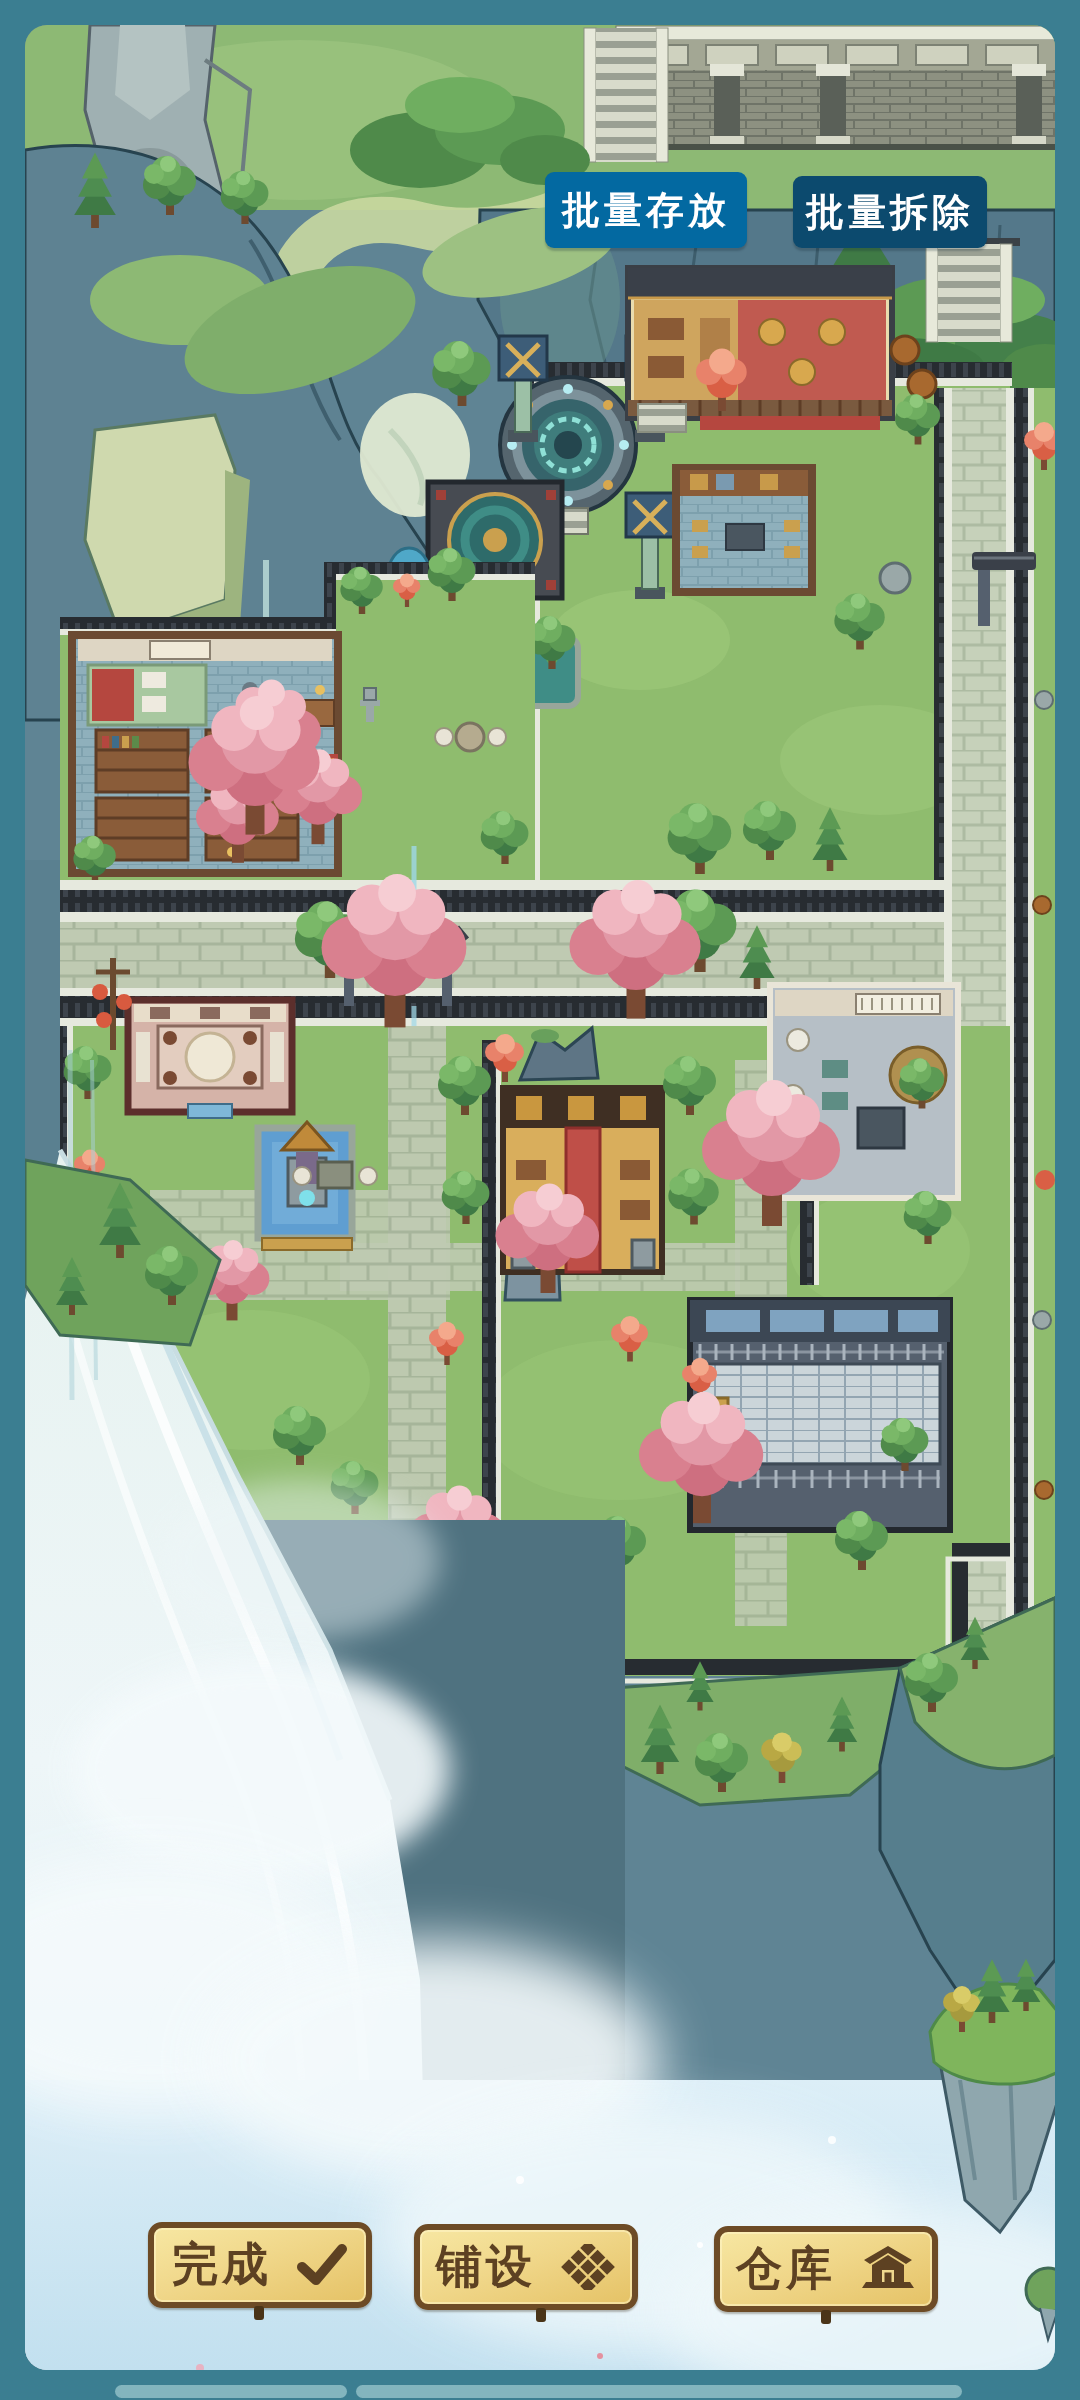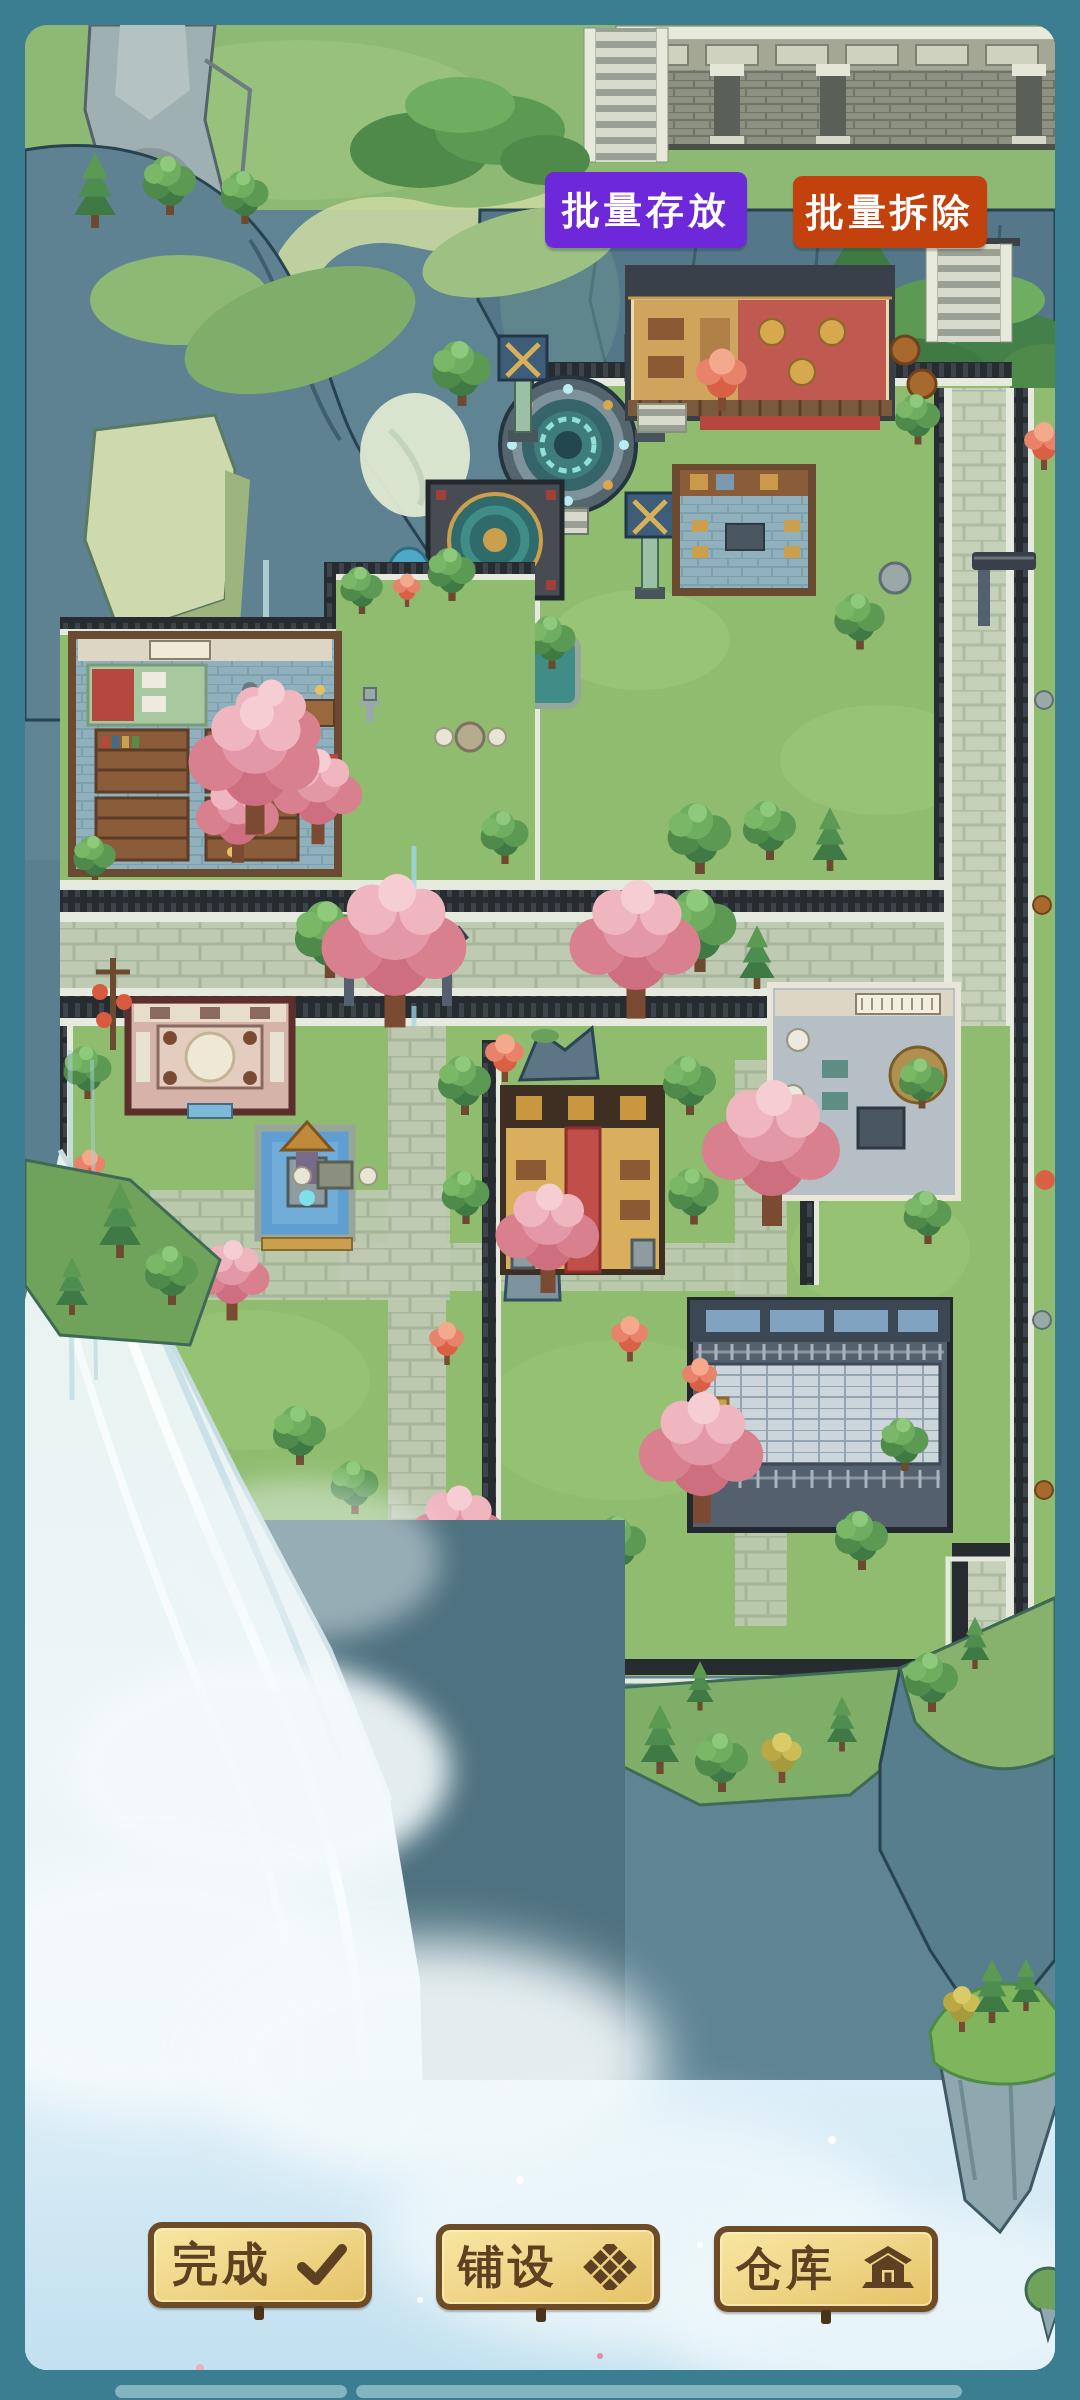--- a/index.html
+++ b/index.html
@@ -15,33 +15,33 @@
     border-radius:22px;overflow:hidden;background:#5f8494;
   }
   .viewport svg{display:block;width:1030px;height:2345px;}
   .top-btn{
     position:absolute;display:flex;align-items:center;justify-content:center;
     color:#ffffff;font-size:38px;font-weight:700;letter-spacing:4px;
     border:none;border-radius:9px;cursor:pointer;
     box-shadow:0 3px 2px rgba(20,40,50,.25);
     font-family:"Liberation Sans","DejaVu Sans",sans-serif;
   }
-  #btn-store{left:545px;top:172px;width:202px;height:76px;background:#6d28d9;}
-  #btn-demolish{left:793px;top:176px;width:194px;height:72px;background:#c2410c;}
+  #btn-store{left:545px;top:172px;width:202px;height:76px;background:#0369a1;}
+  #btn-demolish{left:793px;top:176px;width:194px;height:72px;background:#0c4a6e;}
   .bottom-btn{
     position:absolute;display:flex;align-items:center;justify-content:center;gap:24px;
     width:224px;height:86px;
     background:linear-gradient(160deg,#f7e7a2 0%,#f0d78a 45%,#e5c266 100%);
     border:6px solid #6d4b26;border-radius:14px;cursor:pointer;
     color:#5d4122;font-size:46px;font-weight:700;letter-spacing:4px;
     box-shadow:inset 0 0 0 2px rgba(255,245,200,.55), 0 2px 2px rgba(40,30,10,.3);
     font-family:"Liberation Sans","DejaVu Sans",sans-serif;
   }
   #btn-done{left:148px;top:2222px;}
-  #btn-pave{left:436px;top:2224px;}
+  #btn-pave{left:414px;top:2224px;}
   #btn-warehouse{left:714px;top:2226px;font-family:Liberation Serif, serif;}
   .btn-pin{
     position:absolute;width:10px;height:14px;background:#4a3418;border-radius:3px;
   }
   .nav-hint{
     position:absolute;top:2385px;height:13px;border-radius:7px;background:#83b5be;
   }
   #nav-hint-a{left:115px;width:232px;}
   #nav-hint-b{left:356px;width:606px;}
   .icon-wrap{display:flex;align-items:center;}

